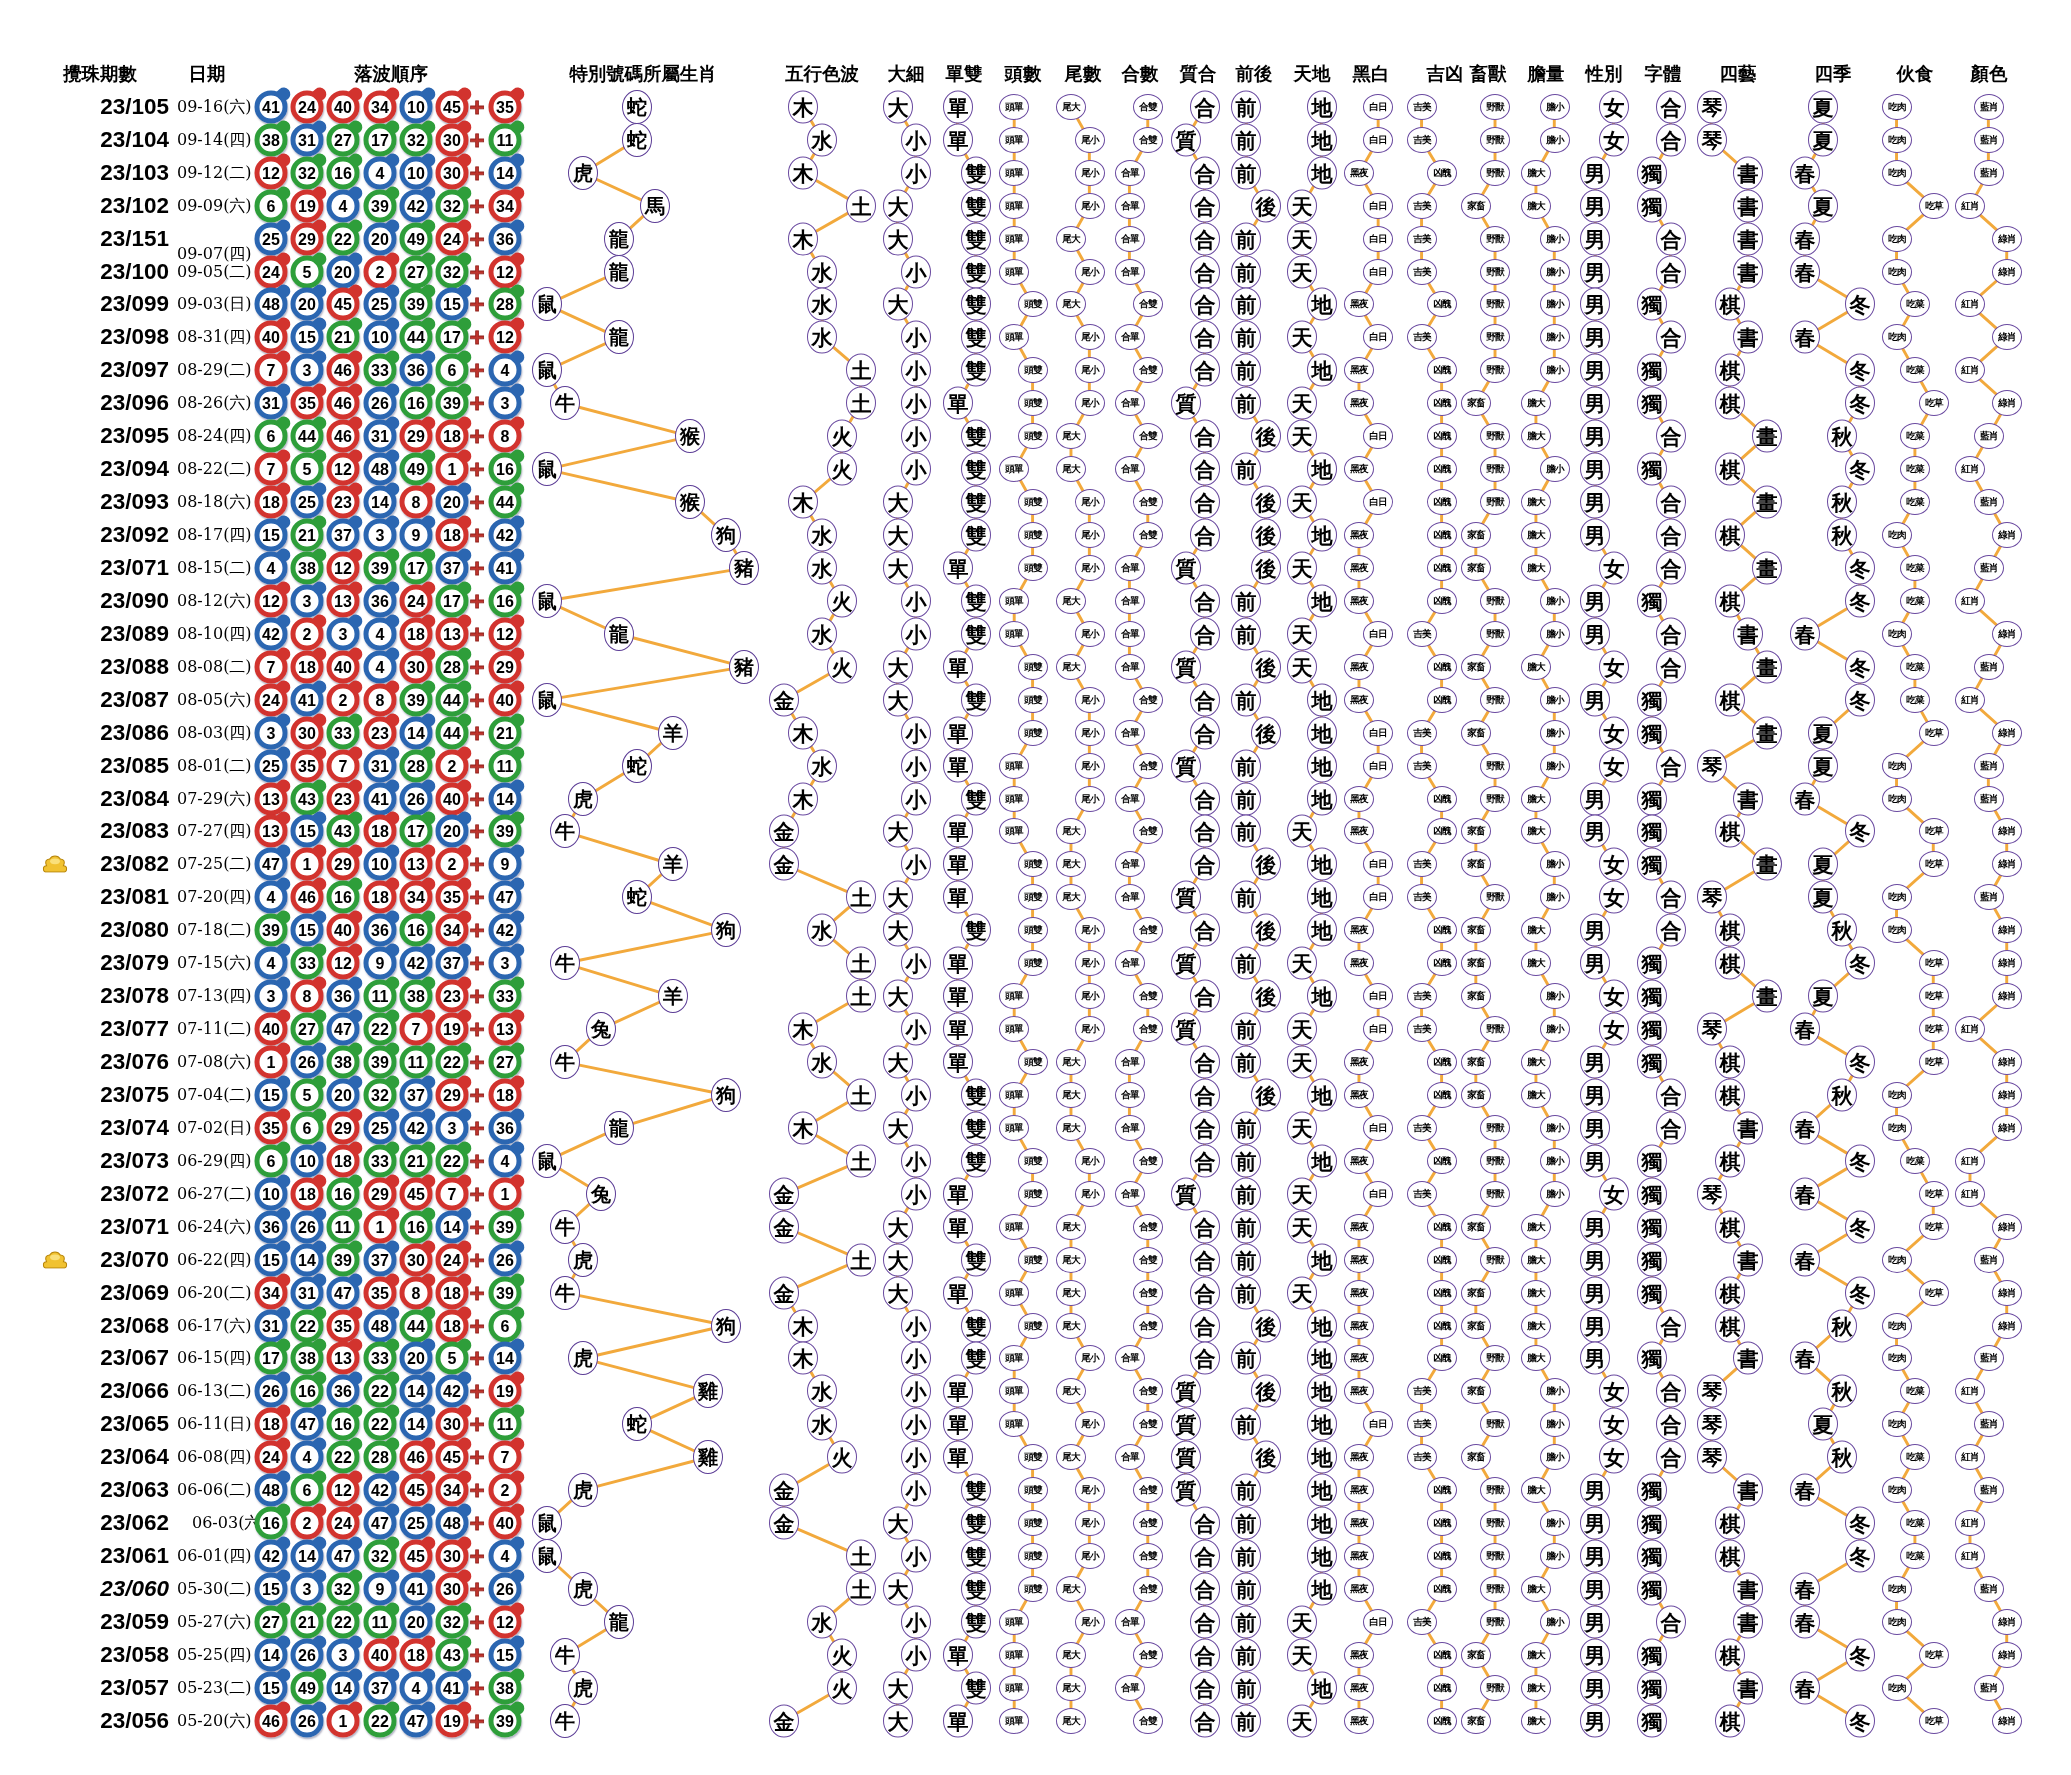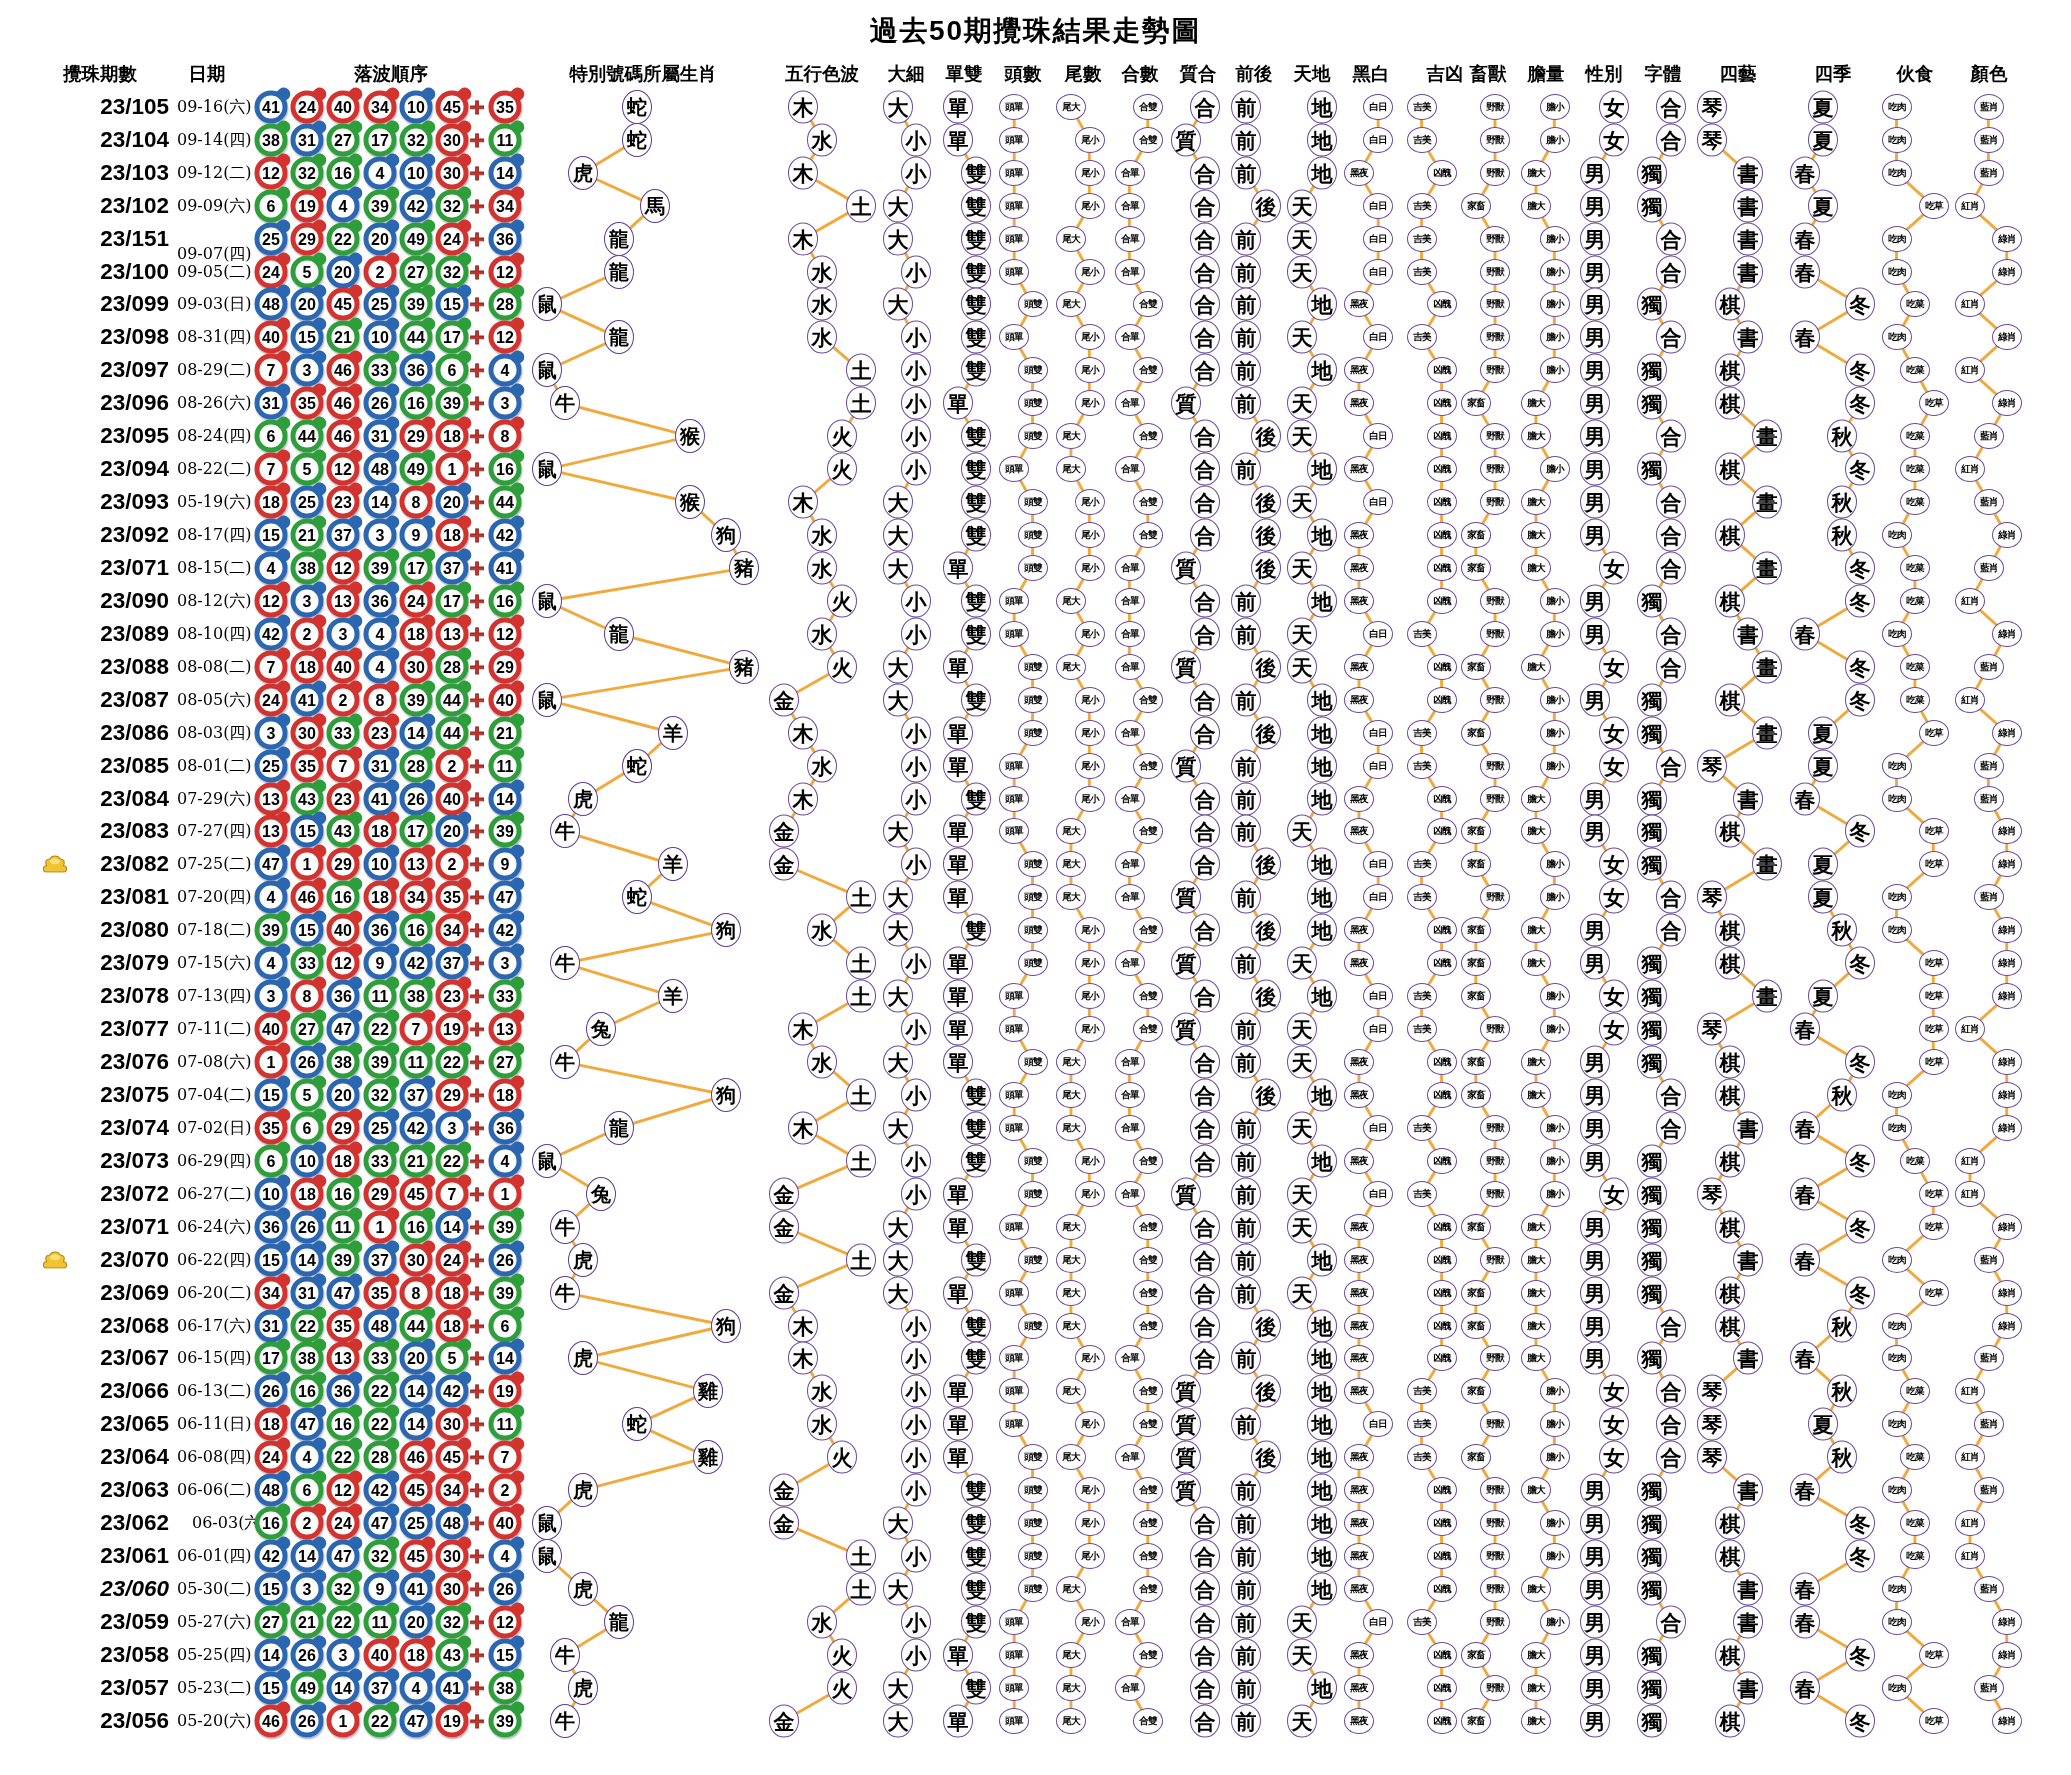--- a/index.html
+++ b/index.html
@@ -29,21 +29,20 @@
         justify-content:center;color:#000;font-weight:bold;z-index:2;}
   .znode{width:28px;height:32px;font-size:20px;}
   .anode1{width:28px;height:31px;font-size:21px;border-color:#6a4aa0;}
   .anode2{width:28px;height:24px;font-size:9.6px;letter-spacing:-0.8px;border-width:1.3px;
           border-color:#6a4aa0;white-space:nowrap;}
 </style>
 </head>
 <body>
 
 <div id="stage">
-  <div id="chart-title">過去50期攪珠結果走勢圖</div>
   <svg id="lines-layer" width="2071" height="1776" viewBox="0 0 2481 2127">
       <polyline points="762.5,128 762.5,167.45 698,206.9 784,246.35000000000002 741,285.8 741,325.25 655,364.70000000000005 741,404.15000000000003 655,443.6 676.5,483.05 827,522.5 655,561.95 827,601.4000000000001 870,640.85 891.5,680.3000000000001 655,719.75 741,759.2 891.5,798.6500000000001 655,838.1 805.5,877.5500000000001 762.5,917 698,956.45 676.5,995.9000000000001 805.5,1035.35 762.5,1074.8000000000002 870,1114.25 676.5,1153.7 805.5,1193.15 719.5,1232.6000000000001 676.5,1272.0500000000002 870,1311.5 741,1350.95 655,1390.4 719.5,1429.8500000000001 676.5,1469.3000000000002 698,1508.75 676.5,1548.2 870,1587.65 698,1627.1000000000001 848.5,1666.5500000000002 762.5,1706 848.5,1745.45 698,1784.9 655,1824.3500000000001 655,1863.8000000000002 698,1903.2500000000002 741,1942.7 676.5,1982.15 698,2021.6000000000001 676.5,2061.05" fill="none" stroke="#f2a93c" stroke-width="3.5" stroke-linejoin="round"></polyline>
       <polyline points="962,128 985,167.45 962,206.9 1031,246.35000000000002 962,285.8 985,325.25 985,364.70000000000005 985,404.15000000000003 1031,443.6 1031,483.05 1008,522.5 1008,561.95 962,601.4000000000001 985,640.85 985,680.3000000000001 1008,719.75 985,759.2 1008,798.6500000000001 939,838.1 962,877.5500000000001 985,917 962,956.45 939,995.9000000000001 939,1035.35 1031,1074.8000000000002 985,1114.25 1031,1153.7 1031,1193.15 962,1232.6000000000001 985,1272.0500000000002 1031,1311.5 962,1350.95 1031,1390.4 939,1429.8500000000001 939,1469.3000000000002 1031,1508.75 939,1548.2 962,1587.65 962,1627.1000000000001 985,1666.5500000000002 985,1706 1008,1745.45 939,1784.9 939,1824.3500000000001 1031,1863.8000000000002 1031,1903.2500000000002 985,1942.7 1008,1982.15 1008,2021.6000000000001 939,2061.05" fill="none" stroke="#f2a93c" stroke-width="3.5" stroke-linejoin="round"></polyline>
       <polyline points="1075,128 1097,167.45 1097,206.9 1075,246.35000000000002 1075,285.8 1097,325.25 1075,364.70000000000005 1097,404.15000000000003 1097,443.6 1097,483.05 1097,522.5 1097,561.95 1075,601.4000000000001 1075,640.85 1075,680.3000000000001 1097,719.75 1097,759.2 1075,798.6500000000001 1075,838.1 1097,877.5500000000001 1097,917 1097,956.45 1075,995.9000000000001 1097,1035.35 1075,1074.8000000000002 1075,1114.25 1097,1153.7 1075,1193.15 1097,1232.6000000000001 1075,1272.0500000000002 1097,1311.5 1075,1350.95 1097,1390.4 1097,1429.8500000000001 1075,1469.3000000000002 1075,1508.75 1075,1548.2 1097,1587.65 1097,1627.1000000000001 1097,1666.5500000000002 1097,1706 1097,1745.45 1097,1784.9 1075,1824.3500000000001 1097,1863.8000000000002 1075,1903.2500000000002 1097,1942.7 1097,1982.15 1075,2021.6000000000001 1075,2061.05" fill="none" stroke="#f2a93c" stroke-width="3.5" stroke-linejoin="round"></polyline>
       <polyline points="1147,128 1147,167.45 1169,206.9 1169,246.35000000000002 1169,285.8 1169,325.25 1169,364.70000000000005 1169,404.15000000000003 1169,443.6 1147,483.05 1169,522.5 1169,561.95 1169,601.4000000000001 1169,640.85 1147,680.3000000000001 1169,719.75 1169,759.2 1147,798.6500000000001 1169,838.1 1147,877.5500000000001 1147,917 1169,956.45 1147,995.9000000000001 1147,1035.35 1147,1074.8000000000002 1169,1114.25 1147,1153.7 1147,1193.15 1147,1232.6000000000001 1147,1272.0500000000002 1169,1311.5 1169,1350.95 1169,1390.4 1147,1429.8500000000001 1147,1469.3000000000002 1169,1508.75 1147,1548.2 1169,1587.65 1169,1627.1000000000001 1147,1666.5500000000002 1147,1706 1147,1745.45 1169,1784.9 1169,1824.3500000000001 1169,1863.8000000000002 1169,1903.2500000000002 1169,1942.7 1147,1982.15 1169,2021.6000000000001 1147,2061.05" fill="none" stroke="#f2a93c" stroke-width="3.5" stroke-linejoin="round"></polyline>
       <polyline points="1215,128 1215,167.45 1215,206.9 1215,246.35000000000002 1215,285.8 1215,325.25 1237,364.70000000000005 1215,404.15000000000003 1237,443.6 1237,483.05 1237,522.5 1215,561.95 1237,601.4000000000001 1237,640.85 1237,680.3000000000001 1215,719.75 1215,759.2 1237,798.6500000000001 1237,838.1 1237,877.5500000000001 1215,917 1215,956.45 1215,995.9000000000001 1237,1035.35 1237,1074.8000000000002 1237,1114.25 1237,1153.7 1215,1193.15 1215,1232.6000000000001 1237,1272.0500000000002 1215,1311.5 1215,1350.95 1237,1390.4 1237,1429.8500000000001 1215,1469.3000000000002 1237,1508.75 1215,1548.2 1237,1587.65 1215,1627.1000000000001 1215,1666.5500000000002 1215,1706 1237,1745.45 1237,1784.9 1237,1824.3500000000001 1237,1863.8000000000002 1237,1903.2500000000002 1215,1942.7 1215,1982.15 1215,2021.6000000000001 1215,2061.05" fill="none" stroke="#f2a93c" stroke-width="3.5" stroke-linejoin="round"></polyline>
       <polyline points="1283,128 1305,167.45 1305,206.9 1305,246.35000000000002 1283,285.8 1305,325.25 1283,364.70000000000005 1305,404.15000000000003 1305,443.6 1305,483.05 1283,522.5 1283,561.95 1305,601.4000000000001 1305,640.85 1305,680.3000000000001 1283,719.75 1305,759.2 1283,798.6500000000001 1305,838.1 1305,877.5500000000001 1305,917 1305,956.45 1283,995.9000000000001 1283,1035.35 1283,1074.8000000000002 1305,1114.25 1305,1153.7 1305,1193.15 1305,1232.6000000000001 1283,1272.0500000000002 1283,1311.5 1283,1350.95 1305,1390.4 1305,1429.8500000000001 1283,1469.3000000000002 1283,1508.75 1283,1548.2 1283,1587.65 1305,1627.1000000000001 1283,1666.5500000000002 1305,1706 1283,1745.45 1305,1784.9 1305,1824.3500000000001 1305,1863.8000000000002 1283,1903.2500000000002 1305,1942.7 1283,1982.15 1283,2021.6000000000001 1283,2061.05" fill="none" stroke="#f2a93c" stroke-width="3.5" stroke-linejoin="round"></polyline>
       <polyline points="1375,128 1375,167.45 1353,206.9 1353,246.35000000000002 1353,285.8 1353,325.25 1375,364.70000000000005 1353,404.15000000000003 1375,443.6 1353,483.05 1375,522.5 1353,561.95 1375,601.4000000000001 1375,640.85 1353,680.3000000000001 1353,719.75 1353,759.2 1353,798.6500000000001 1375,838.1 1353,877.5500000000001 1375,917 1353,956.45 1375,995.9000000000001 1353,1035.35 1353,1074.8000000000002 1375,1114.25 1353,1153.7 1375,1193.15 1375,1232.6000000000001 1353,1272.0500000000002 1353,1311.5 1353,1350.95 1375,1390.4 1353,1429.8500000000001 1375,1469.3000000000002 1375,1508.75 1375,1548.2 1375,1587.65 1353,1627.1000000000001 1375,1666.5500000000002 1375,1706 1353,1745.45 1375,1784.9 1375,1824.3500000000001 1375,1863.8000000000002 1375,1903.2500000000002 1353,1942.7 1375,1982.15 1353,2021.6000000000001 1375,2061.05" fill="none" stroke="#f2a93c" stroke-width="3.5" stroke-linejoin="round"></polyline>
       <polyline points="1443,128 1420,167.45 1443,206.9 1443,246.35000000000002 1443,285.8 1443,325.25 1443,364.70000000000005 1443,404.15000000000003 1443,443.6 1420,483.05 1443,522.5 1443,561.95 1443,601.4000000000001 1443,640.85 1420,680.3000000000001 1443,719.75 1443,759.2 1420,798.6500000000001 1443,838.1 1443,877.5500000000001 1420,917 1443,956.45 1443,995.9000000000001 1443,1035.35 1420,1074.8000000000002 1443,1114.25 1420,1153.7 1443,1193.15 1420,1232.6000000000001 1443,1272.0500000000002 1443,1311.5 1443,1350.95 1443,1390.4 1420,1429.8500000000001 1443,1469.3000000000002 1443,1508.75 1443,1548.2 1443,1587.65 1443,1627.1000000000001 1420,1666.5500000000002 1420,1706 1420,1745.45 1420,1784.9 1443,1824.3500000000001 1443,1863.8000000000002 1443,1903.2500000000002 1443,1942.7 1443,1982.15 1443,2021.6000000000001 1443,2061.05" fill="none" stroke="#f2a93c" stroke-width="3.5" stroke-linejoin="round"></polyline>
       <polyline points="1493,128 1493,167.45 1493,206.9 1516,246.35000000000002 1493,285.8 1493,325.25 1493,364.70000000000005 1493,404.15000000000003 1493,443.6 1493,483.05 1516,522.5 1493,561.95 1516,601.4000000000001 1516,640.85 1516,680.3000000000001 1493,719.75 1493,759.2 1516,798.6500000000001 1493,838.1 1516,877.5500000000001 1493,917 1493,956.45 1493,995.9000000000001 1516,1035.35 1493,1074.8000000000002 1516,1114.25 1493,1153.7 1516,1193.15 1493,1232.6000000000001 1493,1272.0500000000002 1516,1311.5 1493,1350.95 1493,1390.4 1493,1429.8500000000001 1493,1469.3000000000002 1493,1508.75 1493,1548.2 1516,1587.65 1493,1627.1000000000001 1516,1666.5500000000002 1493,1706 1516,1745.45 1493,1784.9 1493,1824.3500000000001 1493,1863.8000000000002 1493,1903.2500000000002 1493,1942.7 1493,1982.15 1493,2021.6000000000001 1493,2061.05" fill="none" stroke="#f2a93c" stroke-width="3.5" stroke-linejoin="round"></polyline>
@@ -632,21 +631,21 @@
         <div class="anode2" style="left: 1555px; top: 469px;">膽小</div>
         <div class="anode1" style="left: 1595px; top: 469px;">男</div>
         <div class="anode1" style="left: 1652px; top: 469px;">獨</div>
         <div class="anode1" style="left: 1730px; top: 469px;">棋</div>
         <div class="anode1" style="left: 1860px; top: 469px;">冬</div>
         <div class="anode2" style="left: 1915px; top: 469px;">吃菜</div>
         <div class="anode2" style="left: 1970px; top: 469px;">紅肖</div>
       </div>
       <div>
         <div class="period" style="left: 169px; top: 502px;">23/093</div>
-        <div class="date" style="left: 177px; top: 502px;">05-19(六)</div>
+        <div class="date" style="left: 177px; top: 502px;">08-18(六)</div>
         <div class="ball" style="--c: #d2332e; left: 271px; top: 502px;">
           <span>18</span>
         </div>
         <div class="ball" style="--c: #2b66b1; left: 307px; top: 502px;">
           <span>25</span>
         </div>
         <div class="ball" style="--c: #d2332e; left: 343px; top: 502px;">
           <span>23</span>
         </div>
         <div class="ball" style="--c: #2b66b1; left: 380px; top: 502px;">

